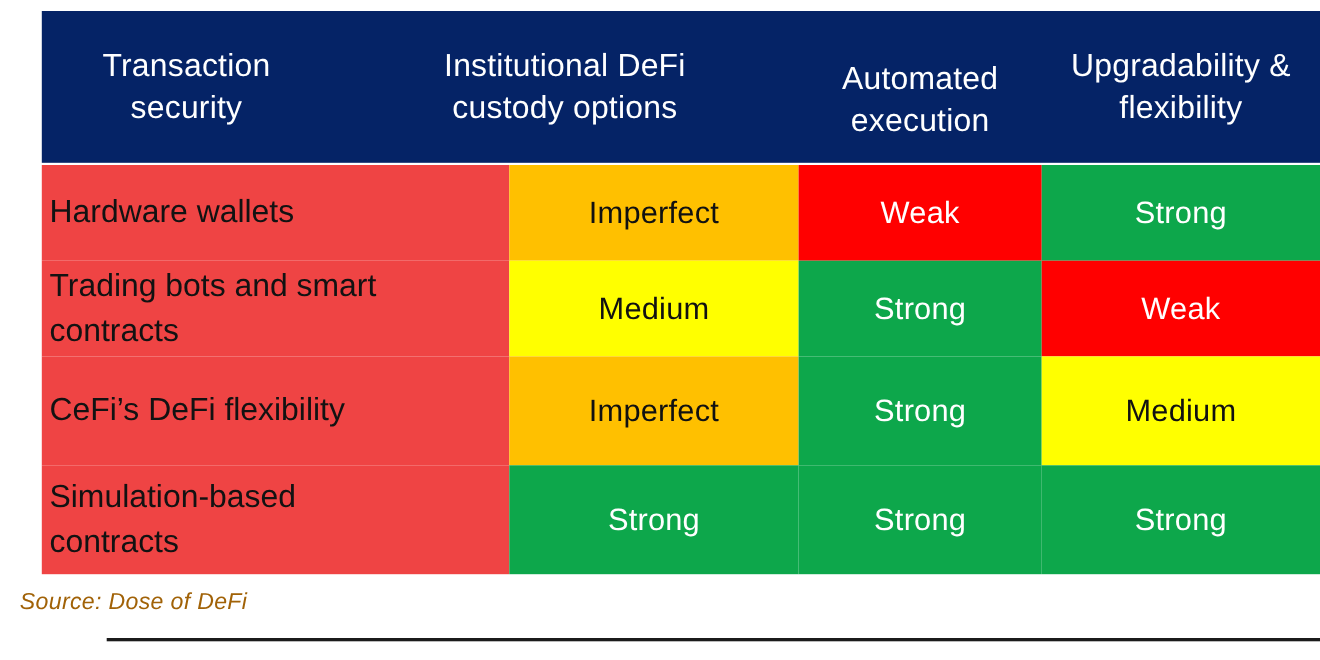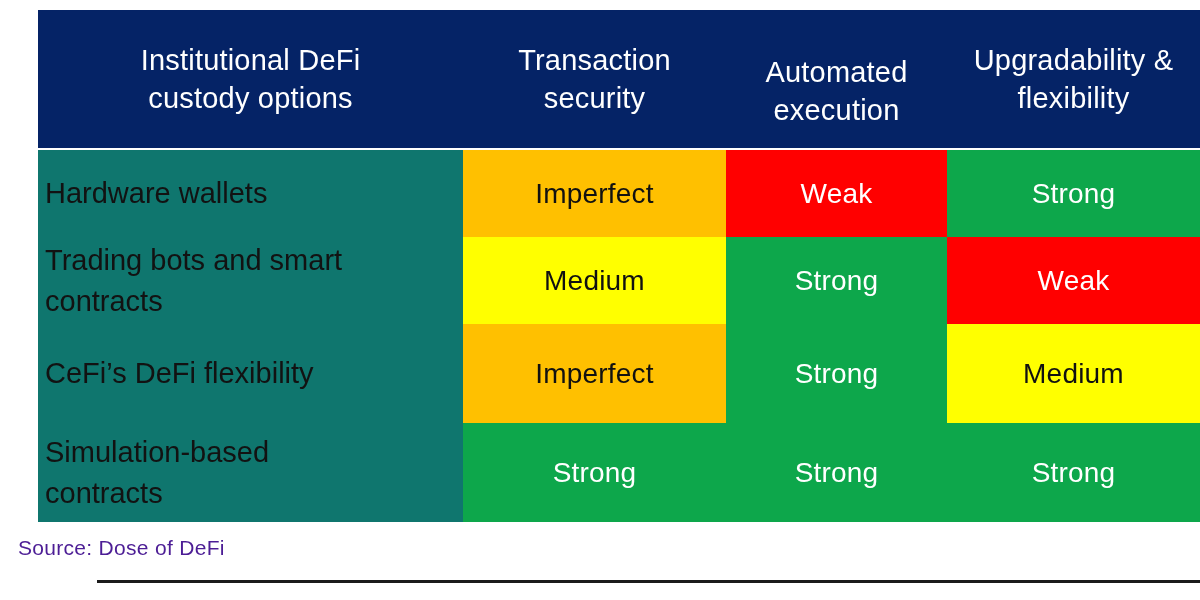--- a/index.html
+++ b/index.html
@@ -51,60 +51,61 @@
   .label-cell {
     width: 425px;
     display: flex;
     align-items: center;
     padding-left: 7px;
     padding-right: 70px;
     box-sizing: border-box;
     font-size: 29px;
     line-height: 1.38;
     color: #121212;
-    background: #0f766e;
+    background: #ef4444;
   }
   .cell {
     display: flex;
     align-items: center;
     justify-content: center;
     font-size: 28px;
     letter-spacing: 0.2px;
   }
   .cell.c2 { width: 263px; }
   .cell.c3 { width: 221px; }
   .cell.c4 { width: 253px; }
   
   .source-note {
     position: absolute;
     left: 18px;
     top: 536px;
     font-size: 21px;
-    color: #4c1d95;
+    font-style: italic;
+    color: #a16207;
     letter-spacing: 0.3px;
   }
   .divider {
     position: absolute;
     left: 97px;
     top: 580px;
     width: 1103px;
     height: 3px;
     background: #1b1b1b;
   }
 </style>
 </head>
 <body>
 
 <div class="canvas">
 
   <div class="header" style="background-color: rgb(5, 35, 102); color: rgb(255, 255, 255);">
+    <div class="hcell c2">Transaction
+security</div>
     <div class="hcell c1">Institutional DeFi
 custody options</div>
-    <div class="hcell c2">Transaction
-security</div>
     <div class="hcell c3">Automated
 execution</div>
     <div class="hcell c4">Upgradability &amp;
 flexibility</div>
   </div>
 
   <div class="rows">
 
     <div class="trow r1">
       <div class="label-cell">Hardware wallets</div>

